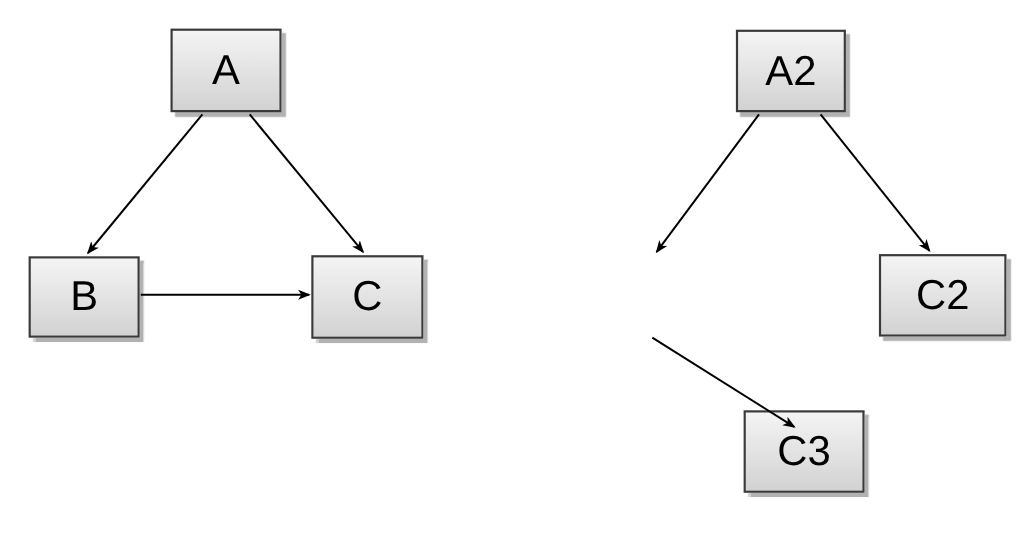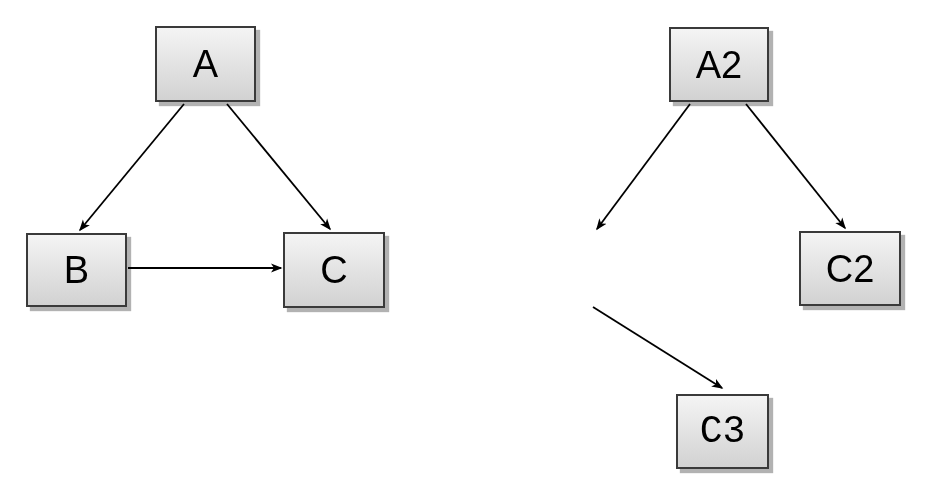--- a/index.html
+++ b/index.html
@@ -56,24 +56,24 @@
   <div class="node" style="left: 26px; top: 233px; width: 101px; height: 74px;">
     <span class="node-label">B</span>
   </div>
   <div class="node" style="left: 283px; top: 232px; width: 102px; height: 76px;">
     <span class="node-label">C</span>
   </div>
 
   <div class="node" style="left: 669px; top: 27px; width: 100px; height: 75px; text-align: center;">
     <span class="node-label">A2</span>
   </div>
-  <div class="node" style="left: 799px; top: 231px; width: 102px; height: 75px;">
+  <div class="node" style="left: 799px; top: 231px; width: 116px; height: 75px;">
     <span class="node-label">C2</span>
   </div>
-  <div class="node" style="left: 676px; top: 394px; width: 93px; height: 75px; font-family: Liberation Mono, monospace;">
+  <div class="node" style="left: 676px; top: 373px; width: 110px; height: 75px;">
     <span class="node-label">C3</span>
   </div>
 
   <svg class="edge-layer" xmlns="http://www.w3.org/2000/svg" width="940" height="504">
     <defs>
       <marker id="arrowhead" markerUnits="userSpaceOnUse" markerWidth="14" markerHeight="12" refX="10" refY="5" orient="auto">
         <path d="M0,0.5 L11.5,5 L0,9.5 L3,5 Z"></path>
       </marker>
     </defs>
   <line x1="184" y1="104" x2="80" y2="230" marker-end="url(#arrowhead)"></line>

